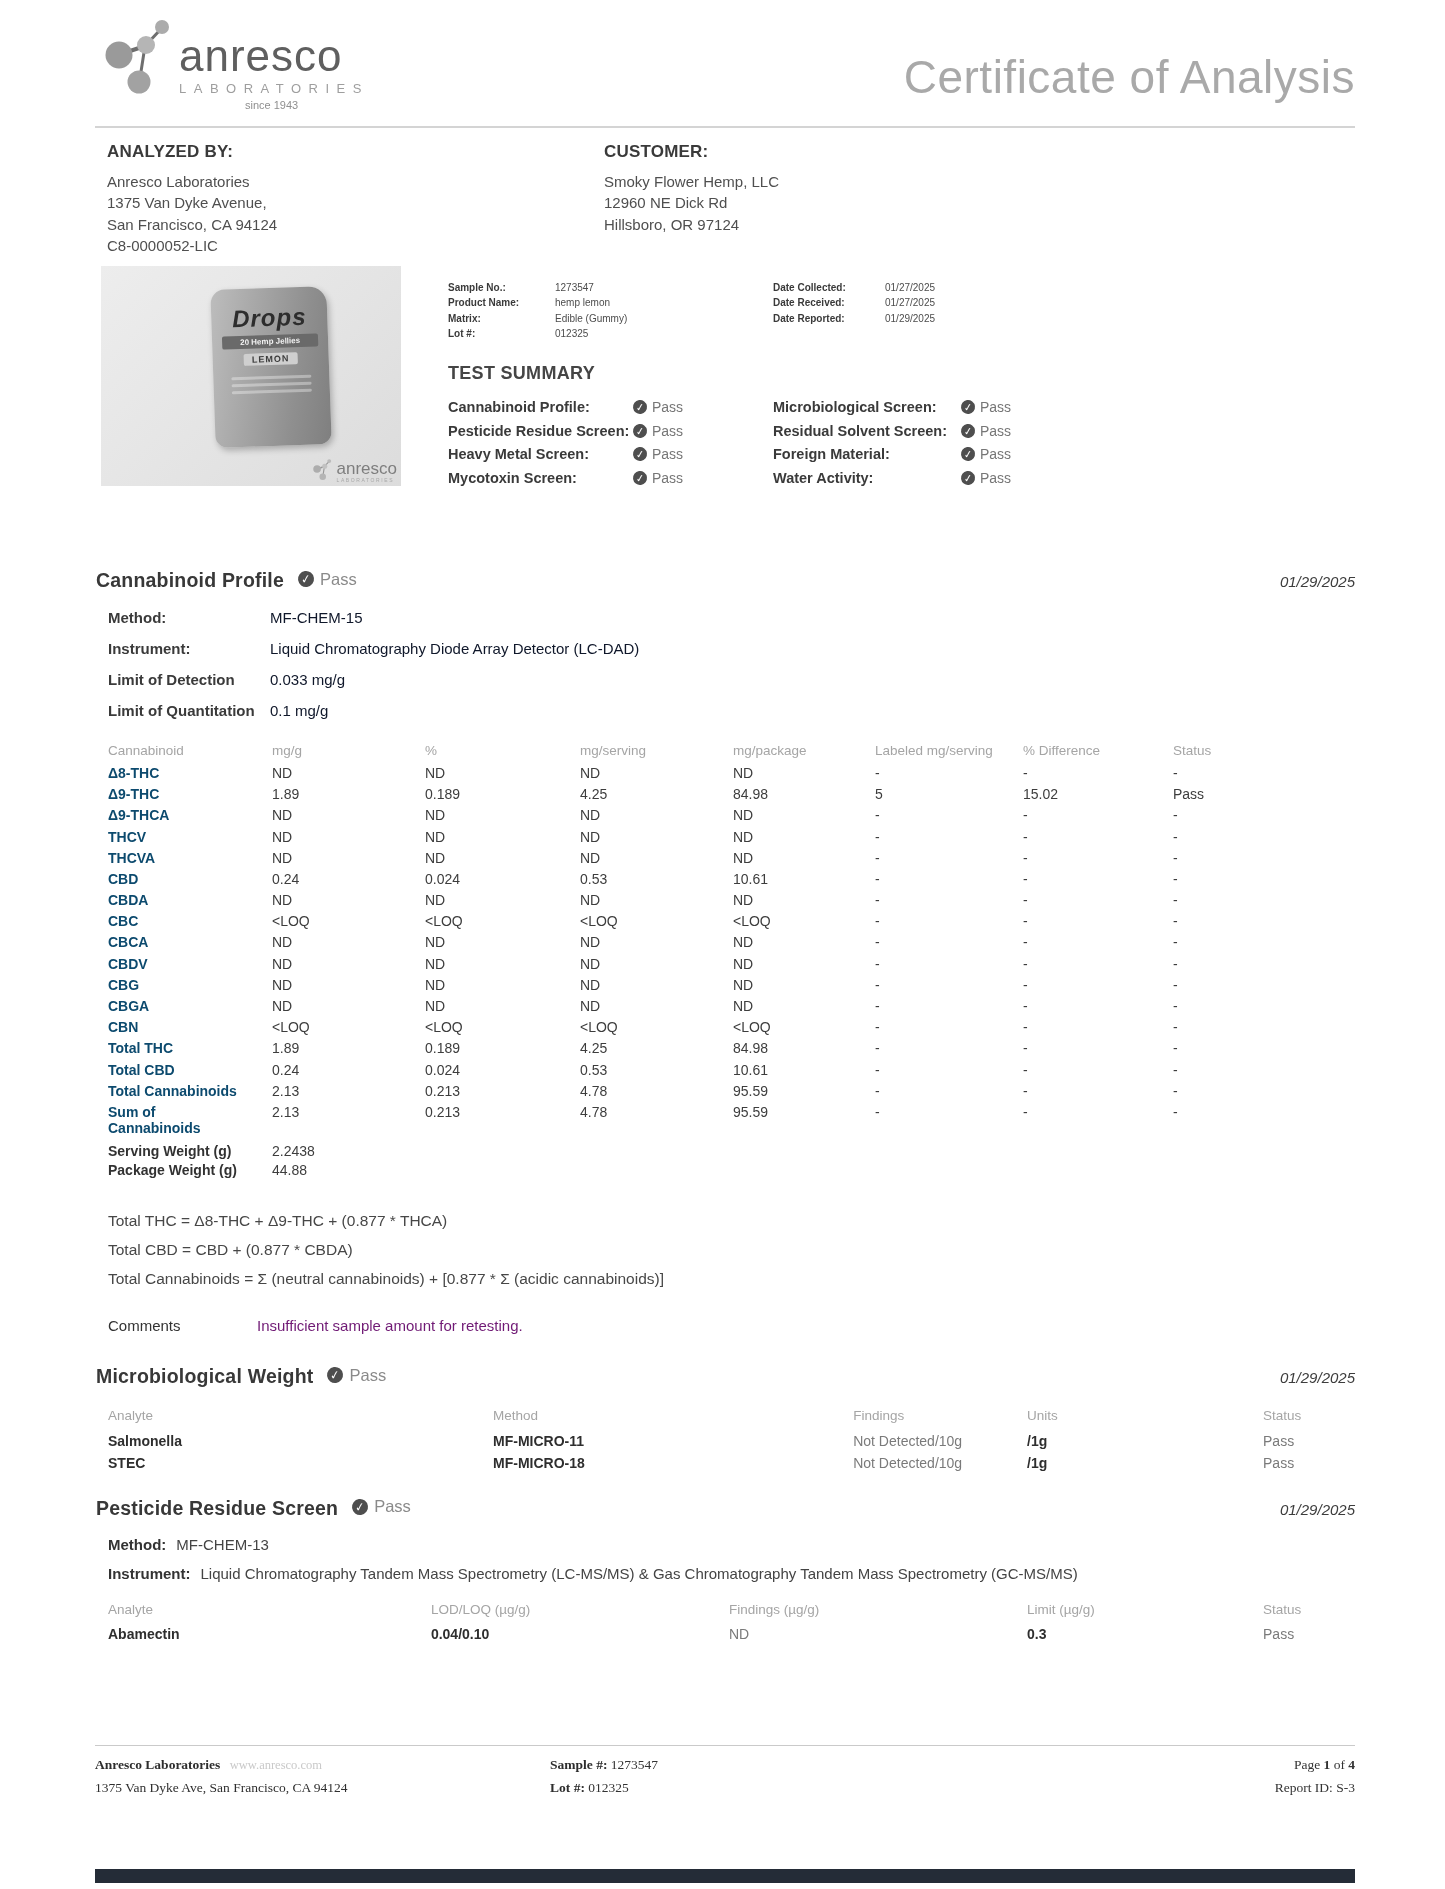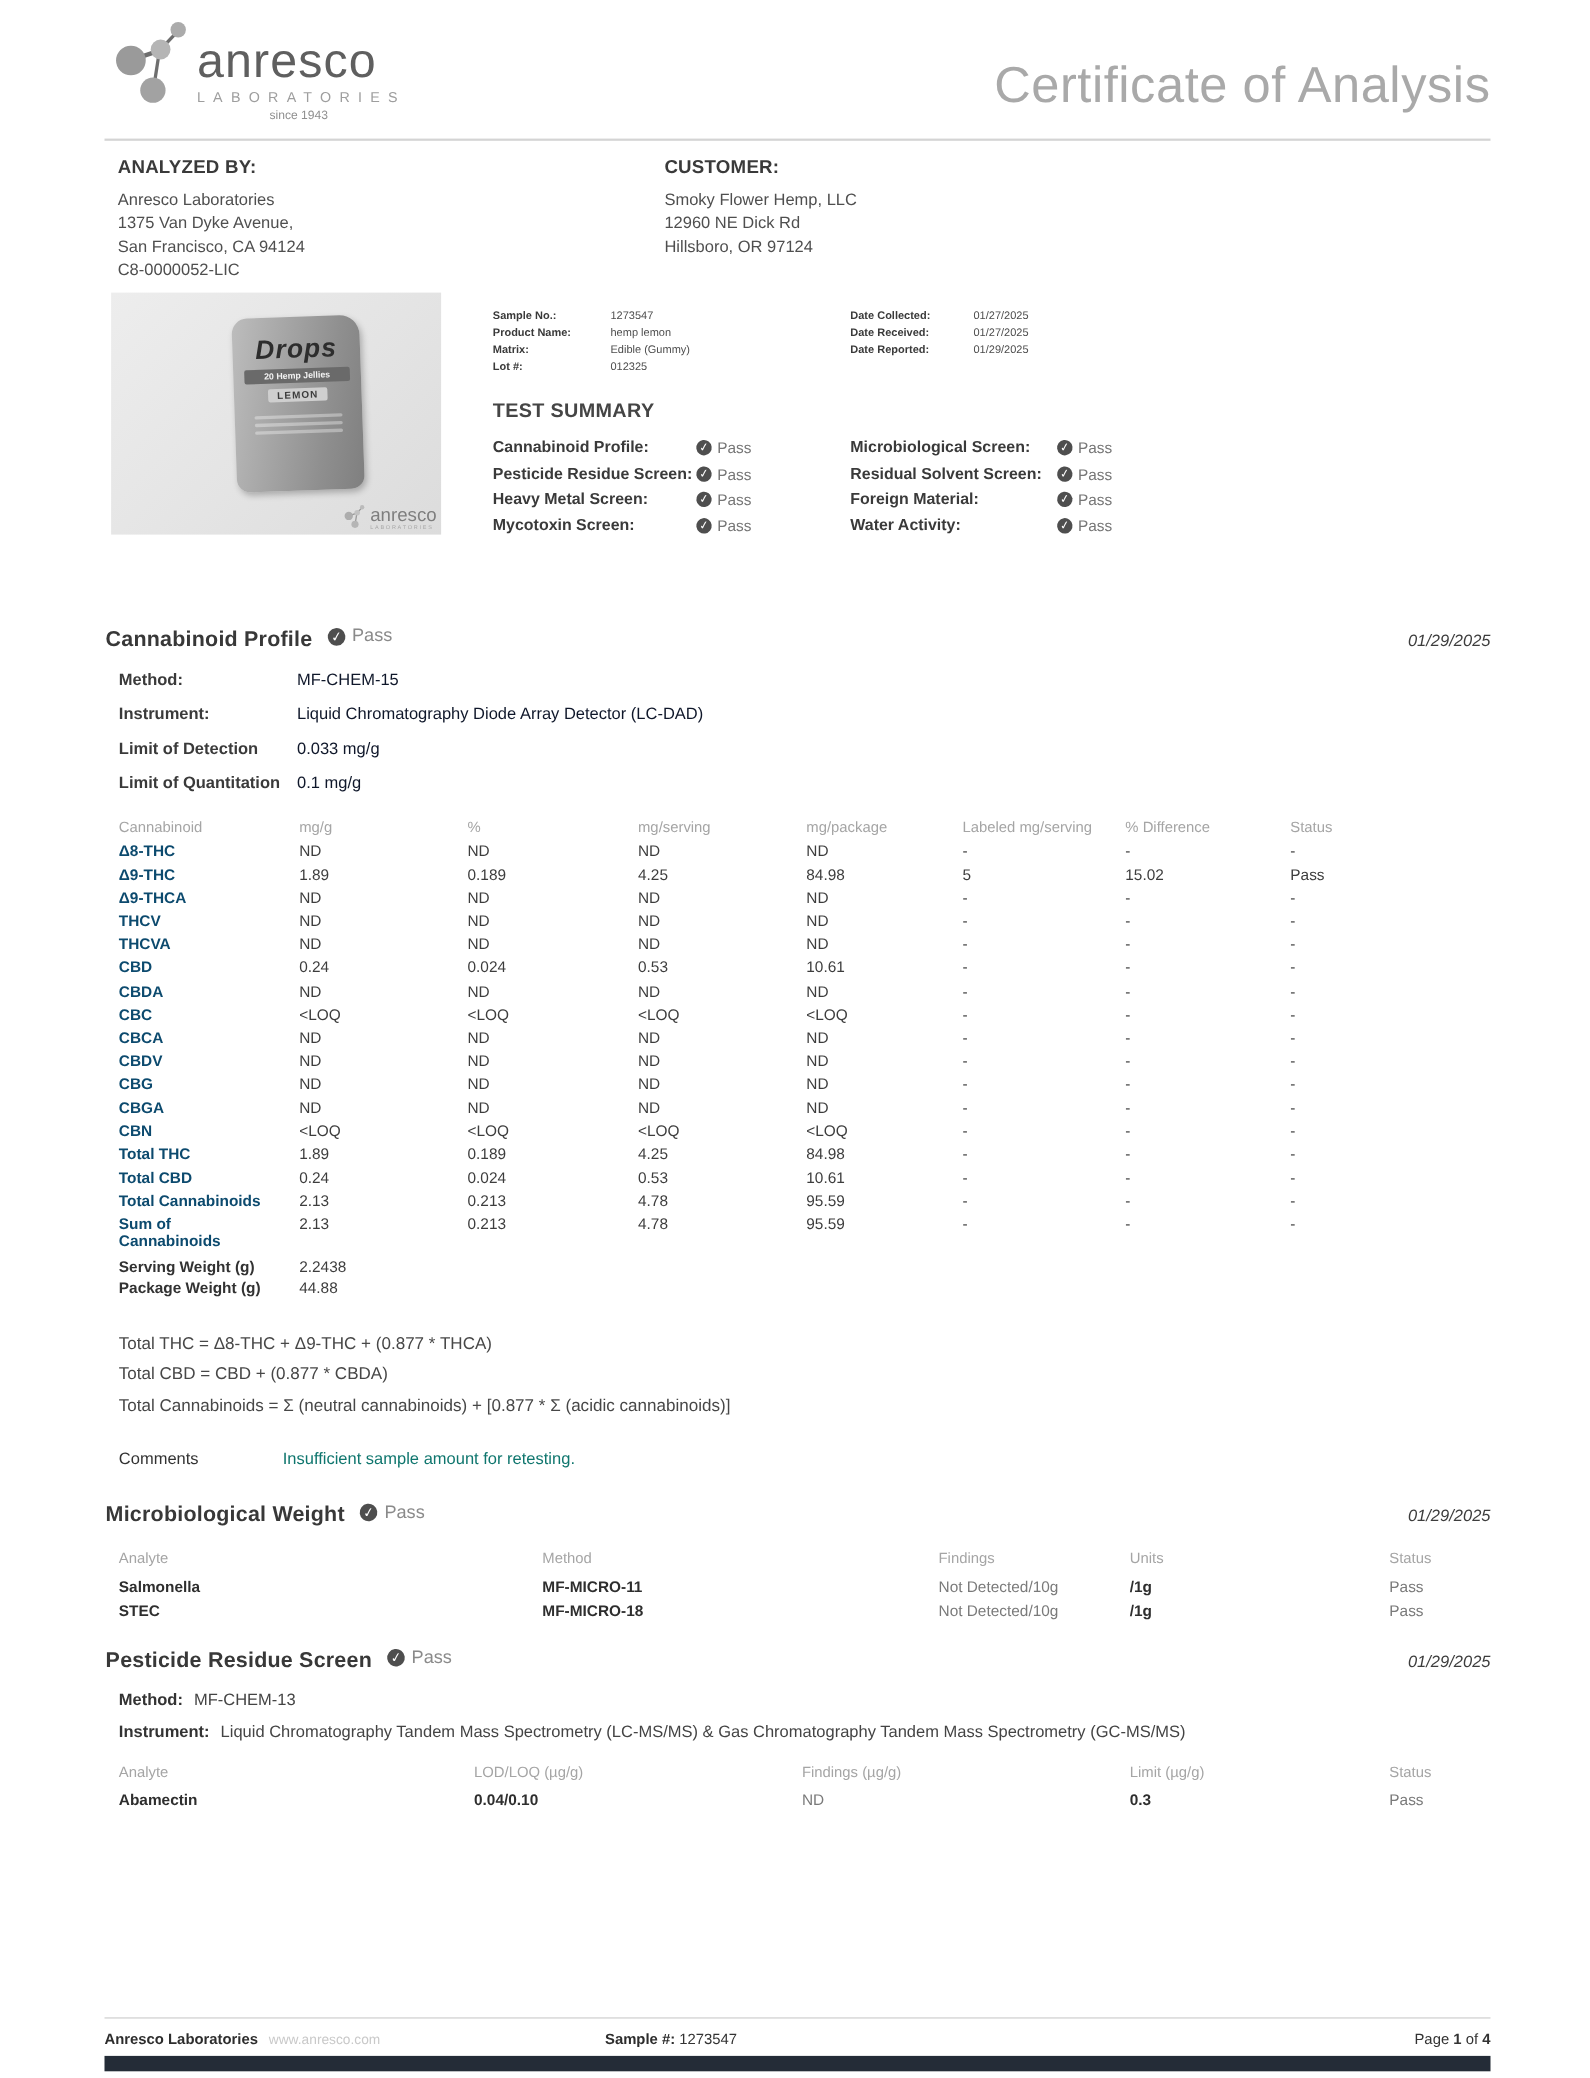--- a/index.html
+++ b/index.html
@@ -93,21 +93,21 @@
   .cann-table th:nth-child(7), .cann-table td:nth-child(7) { width:150px; }
 
   .weights { margin-left:13px; margin-top:3px; }
   .weight-row { display:flex; font-size:14px; line-height:1.38; }
   .weight-label { width:164px; font-weight:700; color:#323232; flex:none; }
   .weight-value { color:#3d3d3d; }
 
   .formulas { margin:27px 0 0 13px; font-size:15.5px; color:#474747; line-height:1.85; }
   .comments-row { display:flex; margin:24px 0 0 13px; font-size:15px; }
   .comments-label { width:149px; font-weight:400; color:#333; flex:none; }
-  .comments-text { color:#0f766e; }
+  .comments-text { color:#701a75; }
 
   .screen-table { width:1242px; margin:14px 0 0 13px; }
   .screen-table th { padding:6px 0; }
   .screen-table td { padding:3.4px 0; }
   .micro-table td:nth-child(1), .micro-table td:nth-child(2) { color:#2e2e2e; font-weight:700; }
   .micro-table td:nth-child(3), .micro-table td:nth-child(5) { color:#7a7a7a; }
   .micro-table td:nth-child(4) { color:#2e2e2e; font-weight:700; }
   .micro-table th:nth-child(1), .micro-table td:nth-child(1) { width:31%; }
   .micro-table th:nth-child(2), .micro-table td:nth-child(2) { width:29%; }
   .micro-table th:nth-child(3), .micro-table td:nth-child(3) { width:14%; }
@@ -119,21 +119,21 @@
   .pest-table th:nth-child(2), .pest-table td:nth-child(2) { width:24%; }
   .pest-table th:nth-child(3), .pest-table td:nth-child(3) { width:24%; }
   .pest-table th:nth-child(4), .pest-table td:nth-child(4) { width:19%; }
 
   .pest-meta { margin-top:16px; padding-left:13px; font-size:15px; }
   .pest-meta-row { margin-bottom:12px; }
   .pest-meta-row b { color:#333; margin-right:10px; }
   .pest-meta-row span { color:#444; }
 
   
-  .footer { position:absolute; left:95px; right:90px; top:1834px; border-top:1.5px solid #cacaca; padding-top:11px; display:flex; font-size:13.5px; }
+  .footer { position:absolute; left:95px; right:90px; top:1745px; border-top:1.5px solid #cacaca; padding-top:11px; display:flex; font-size:13.5px;font-family:Liberation Serif, serif; }
   .f-left { width:455px; }
   .f-company { font-weight:700; color:#2d2d2d; }
   .f-site { color:#c9c9c9; font-size:12.5px; margin-left:6px; }
   .f-addr { margin-top:7px; color:#2f2f2f; }
   .f-center { width:420px; }
   .f-center div { margin-bottom:7px; }
   .f-center b { color:#2d2d2d; }
   .f-center span { color:#333; }
   .f-right { margin-left:auto; text-align:right; color:#333; }
   .f-right div { margin-bottom:7px; }

